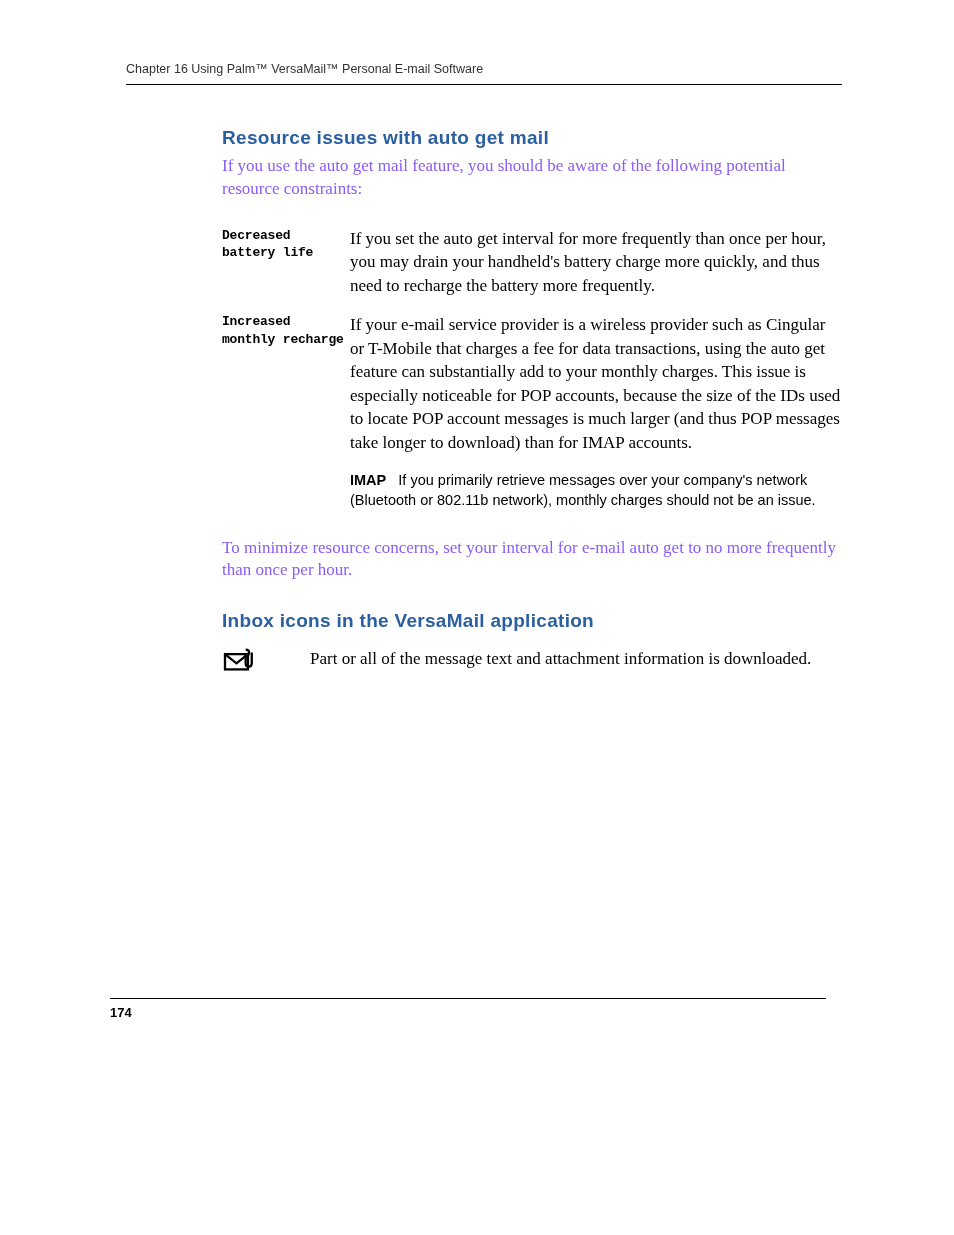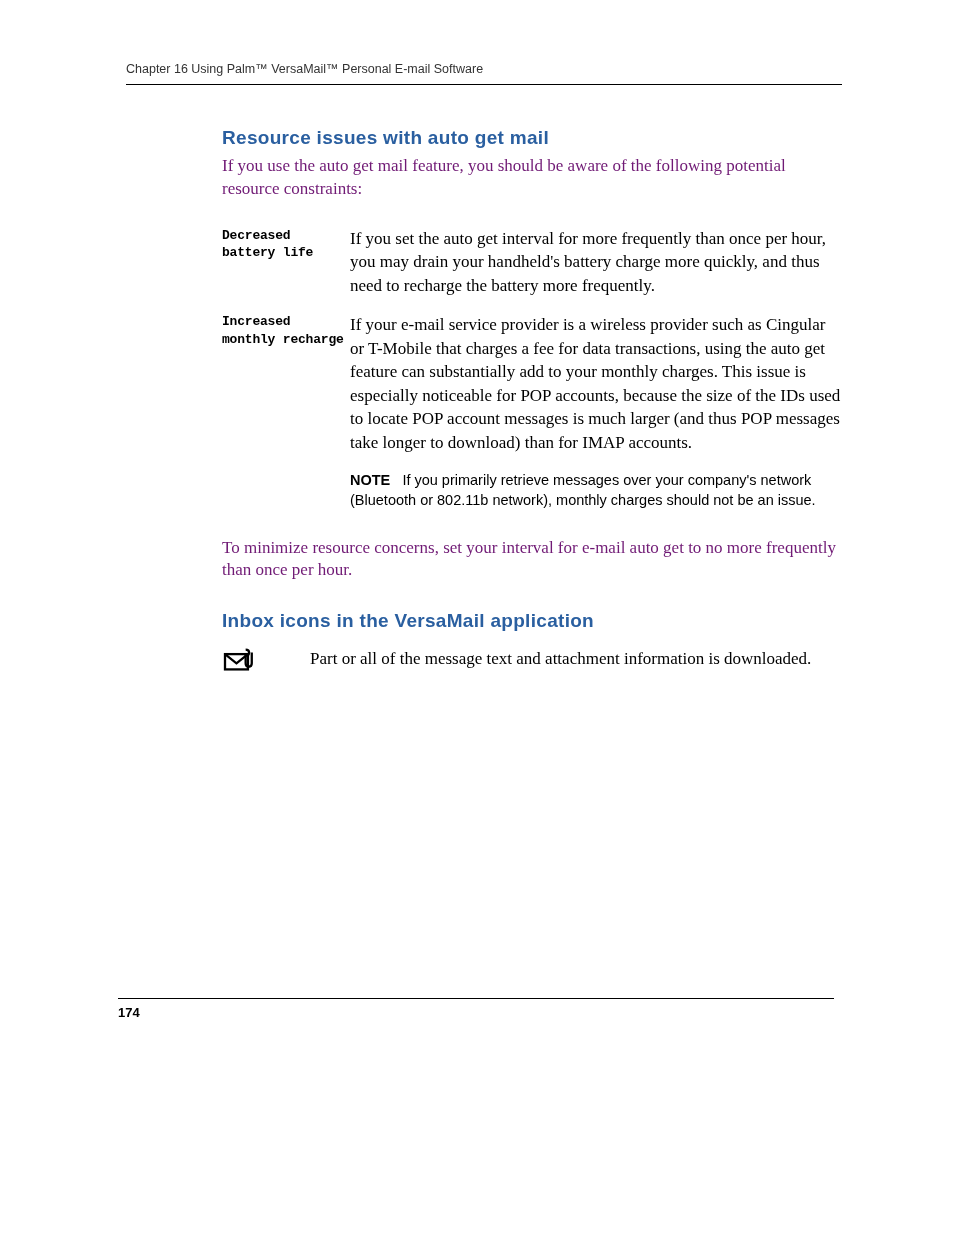--- a/index.html
+++ b/index.html
@@ -33,21 +33,21 @@
     font-size: 19px;
     color: #2a5fa0;
     font-weight: bold;
     margin: 0 0 6px 0;
     letter-spacing: 0.3px;
   }
   .body-text {
     font-size: 17px;
     line-height: 1.35;
     margin: 0 0 18px 0;
-    color: #701a75;
+    color: #8b5cf6;
   }
   .def-table {
     width: 100%;
     border-collapse: collapse;
     margin-bottom: 18px;
   }
   .def-table td {
     vertical-align: top;
     padding: 8px 0 8px 0;
   }
@@ -88,21 +88,21 @@
     width: 32px;
     height: 26px;
   }
   .icon-desc {
     font-size: 17px;
     line-height: 1.35;
   }
   .page-number {
     position: absolute;
     bottom: 56px;
-    left: 118px;
+    left: 110px;
     font-family: "Helvetica Neue", Helvetica, Arial, sans-serif;
     font-weight: bold;
     font-size: 13px;
     border-top: 1px solid #000;
     width: 716px;
     padding-top: 6px;
   }
   .second-heading{
     margin-top:28px;
   }
@@ -122,21 +122,21 @@
       <tbody>
           <tr>
         <td class="def-label">Decreased battery life</td>
         <td class="def-text">If you set the auto get interval for more frequently than once per hour, you may drain your handheld's battery charge more quickly, and thus need to recharge the battery more frequently.</td>
       </tr>
       <tr>
         <td class="def-label">Increased monthly recharge</td>
         <td class="def-text">
           <span>If your e-mail service provider is a wireless provider such as Cingular or T-Mobile that charges a fee for data transactions, using the auto get feature can substantially add to your monthly charges. This issue is especially noticeable for POP accounts, because the size of the IDs used to locate POP account messages is much larger (and thus POP messages take longer to download) than for IMAP accounts.</span>
           <div class="note-block">
-            <span class="note-label">NOTE</span>&nbsp;&nbsp;&nbsp;<span>If you primarily retrieve messages over your company's network (Bluetooth or 802.11b network), monthly charges should not be an issue.</span>
+            <span class="note-label">IMAP</span>&nbsp;&nbsp;&nbsp;<span>If you primarily retrieve messages over your company's network (Bluetooth or 802.11b network), monthly charges should not be an issue.</span>
           </div>
         </td>
       </tr>
     </tbody>
       </table>
 
     <p class="body-text">To minimize resource concerns, set your interval for e-mail auto get to no more frequently than once per hour.</p>
 
     <h3 class="section-heading second-heading">Inbox icons in the VersaMail application</h3>
 

